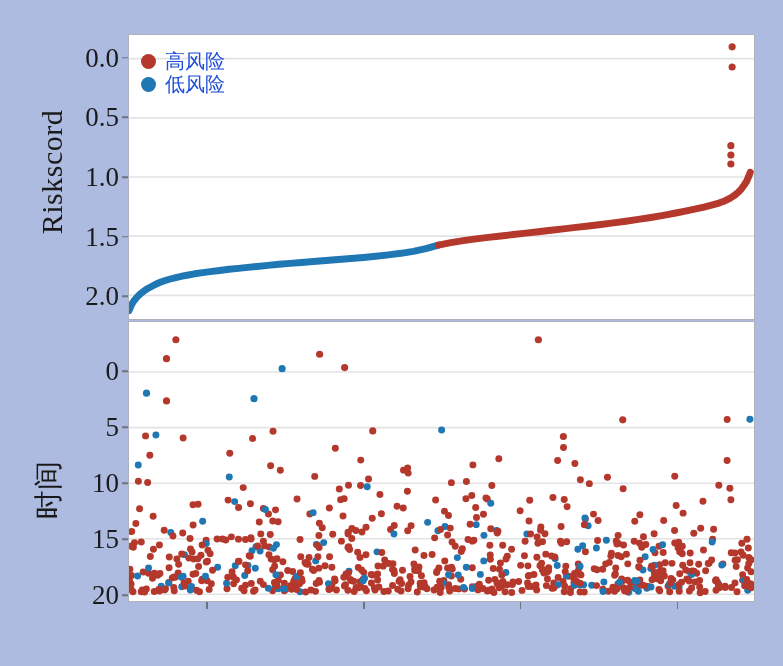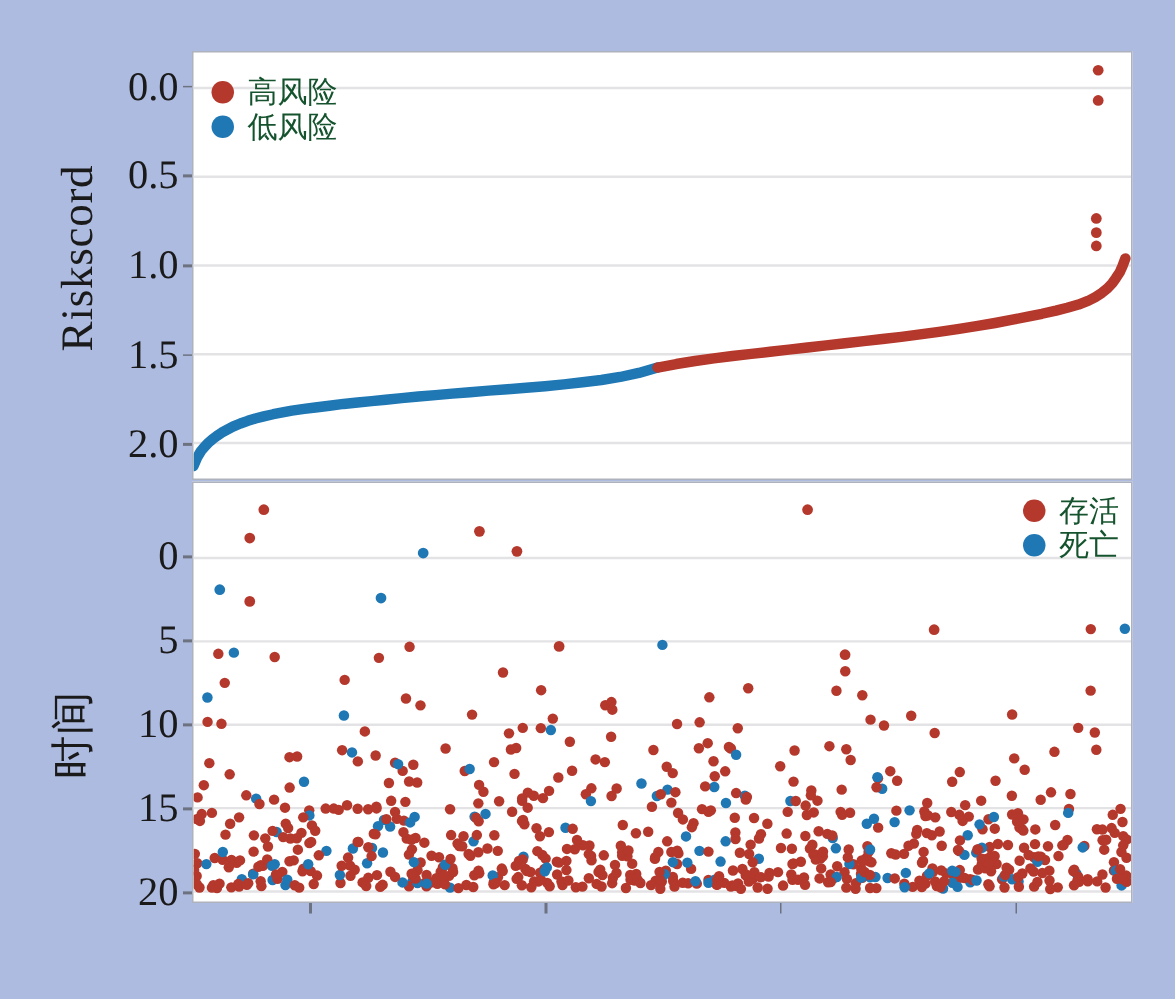--- a/index.html
+++ b/index.html
@@ -98,21 +98,21 @@
     gap: 9px;
   }
   .legend-dot {
     border-radius: 50%;
     display: inline-block;
     flex: none;
   }
   .legend-text {
     font-family: "DejaVu Sans", sans-serif;
     font-size: 20px;
-    color: #14532d;
+    color: #1d4ed8;
     line-height: 1;
     white-space: nowrap;
   }
   #legend-top { left: 12px; top: 16px; }
   #legend-bot { right: 8px; top: 8px; align-items: flex-start; }
   #legend-top .legend-dot { width: 15px; height: 15px; }
   #legend-bot .legend-dot { width: 15px; height: 15px; }
 
   svg.plot { position: absolute; inset: 0; width: 100%; height: 100%; display: block; }
 </style>
@@ -943,30 +943,20 @@
         <circle cx="153.615" cy="47.0199203187251" r="3.6" fill="#1f77b4"></circle>
         <circle cx="125.4" cy="77.24701195219123" r="3.6" fill="#1f77b4"></circle>
         <circle cx="191.23499999999999" cy="32.466135458167315" r="3.6" fill="#b5382c"></circle>
         <circle cx="216.31499999999997" cy="45.900398406374535" r="3.6" fill="#b5382c"></circle>
         <circle cx="410.685" cy="17.91235059760959" r="3.6" fill="#b5382c"></circle>
         <circle cx="495.33000000000004" cy="98.5179282868526" r="3.6" fill="#b5382c"></circle>
         <circle cx="244.53" cy="109.7131474103586" r="3.6" fill="#b5382c"></circle>
         <circle cx="435.765" cy="115.31075697211156" r="3.6" fill="#b5382c"></circle>
       </svg>
 
-    <div class="legend" id="legend-bot">
-      <div class="legend-row">
-        <span class="legend-dot" style="background:#b5382c"></span>
-        <span class="legend-text">存活</span>
-      </div>
-      <div class="legend-row">
-        <span class="legend-dot" style="background:#1f77b4"></span>
-        <span class="legend-text">死亡</span>
-      </div>
-    </div>
   </div>
 
   <div id="xticks-host">
       <div class="xtick" style="left: 206.375px;"></div>
       <div class="xtick" style="left: 363.125px;"></div>
       <div class="xtick" style="left: 519.875px;"></div>
       <div class="xtick" style="left: 676.625px;"></div>
     </div>
 </div>
 

